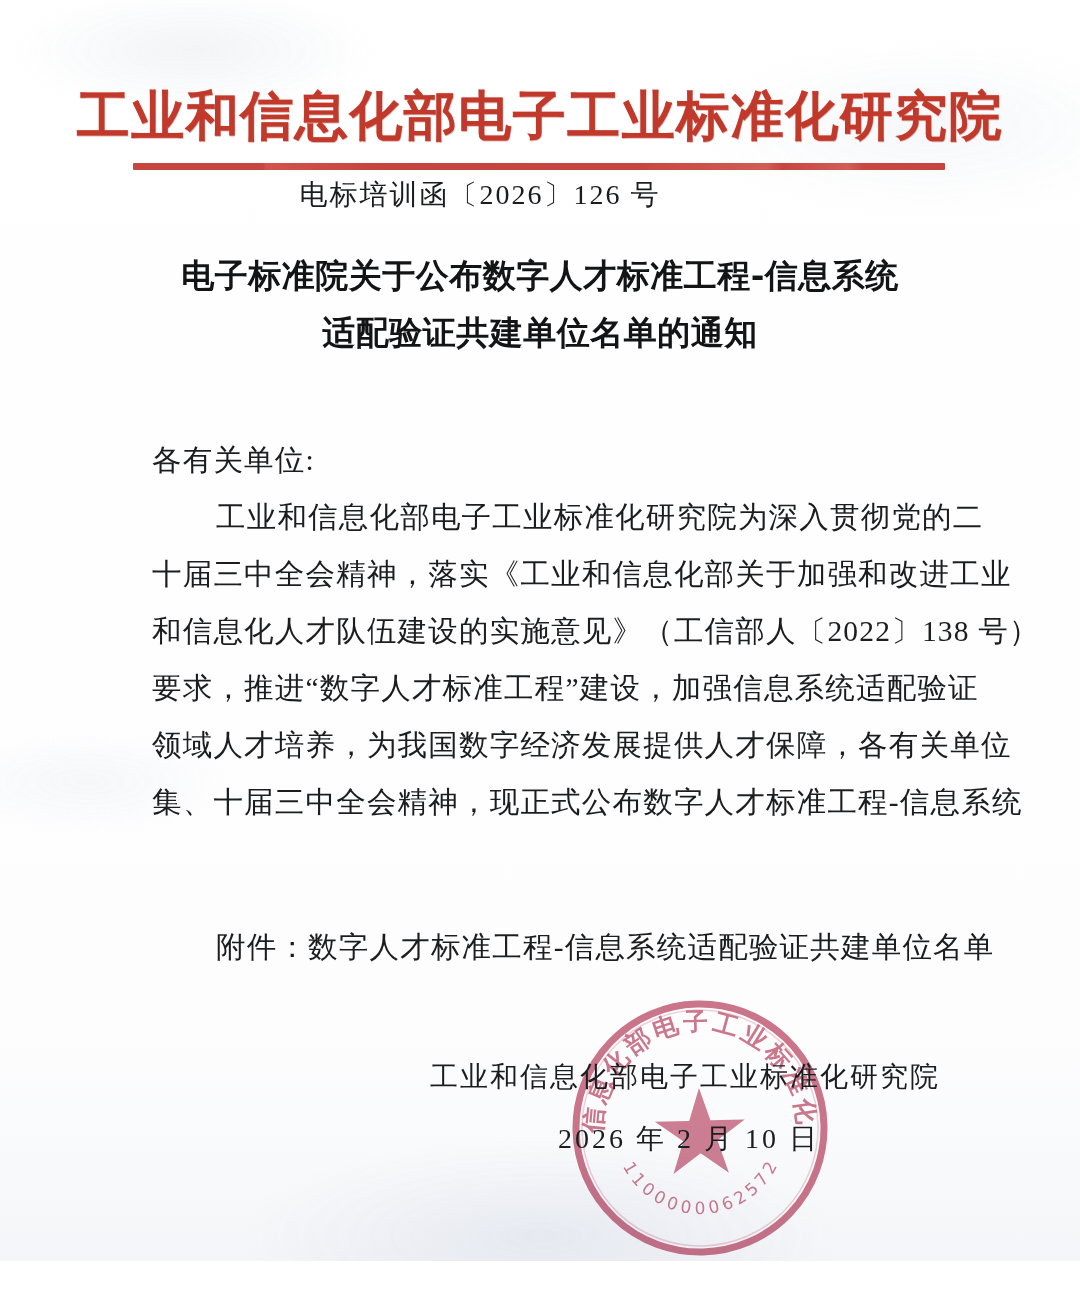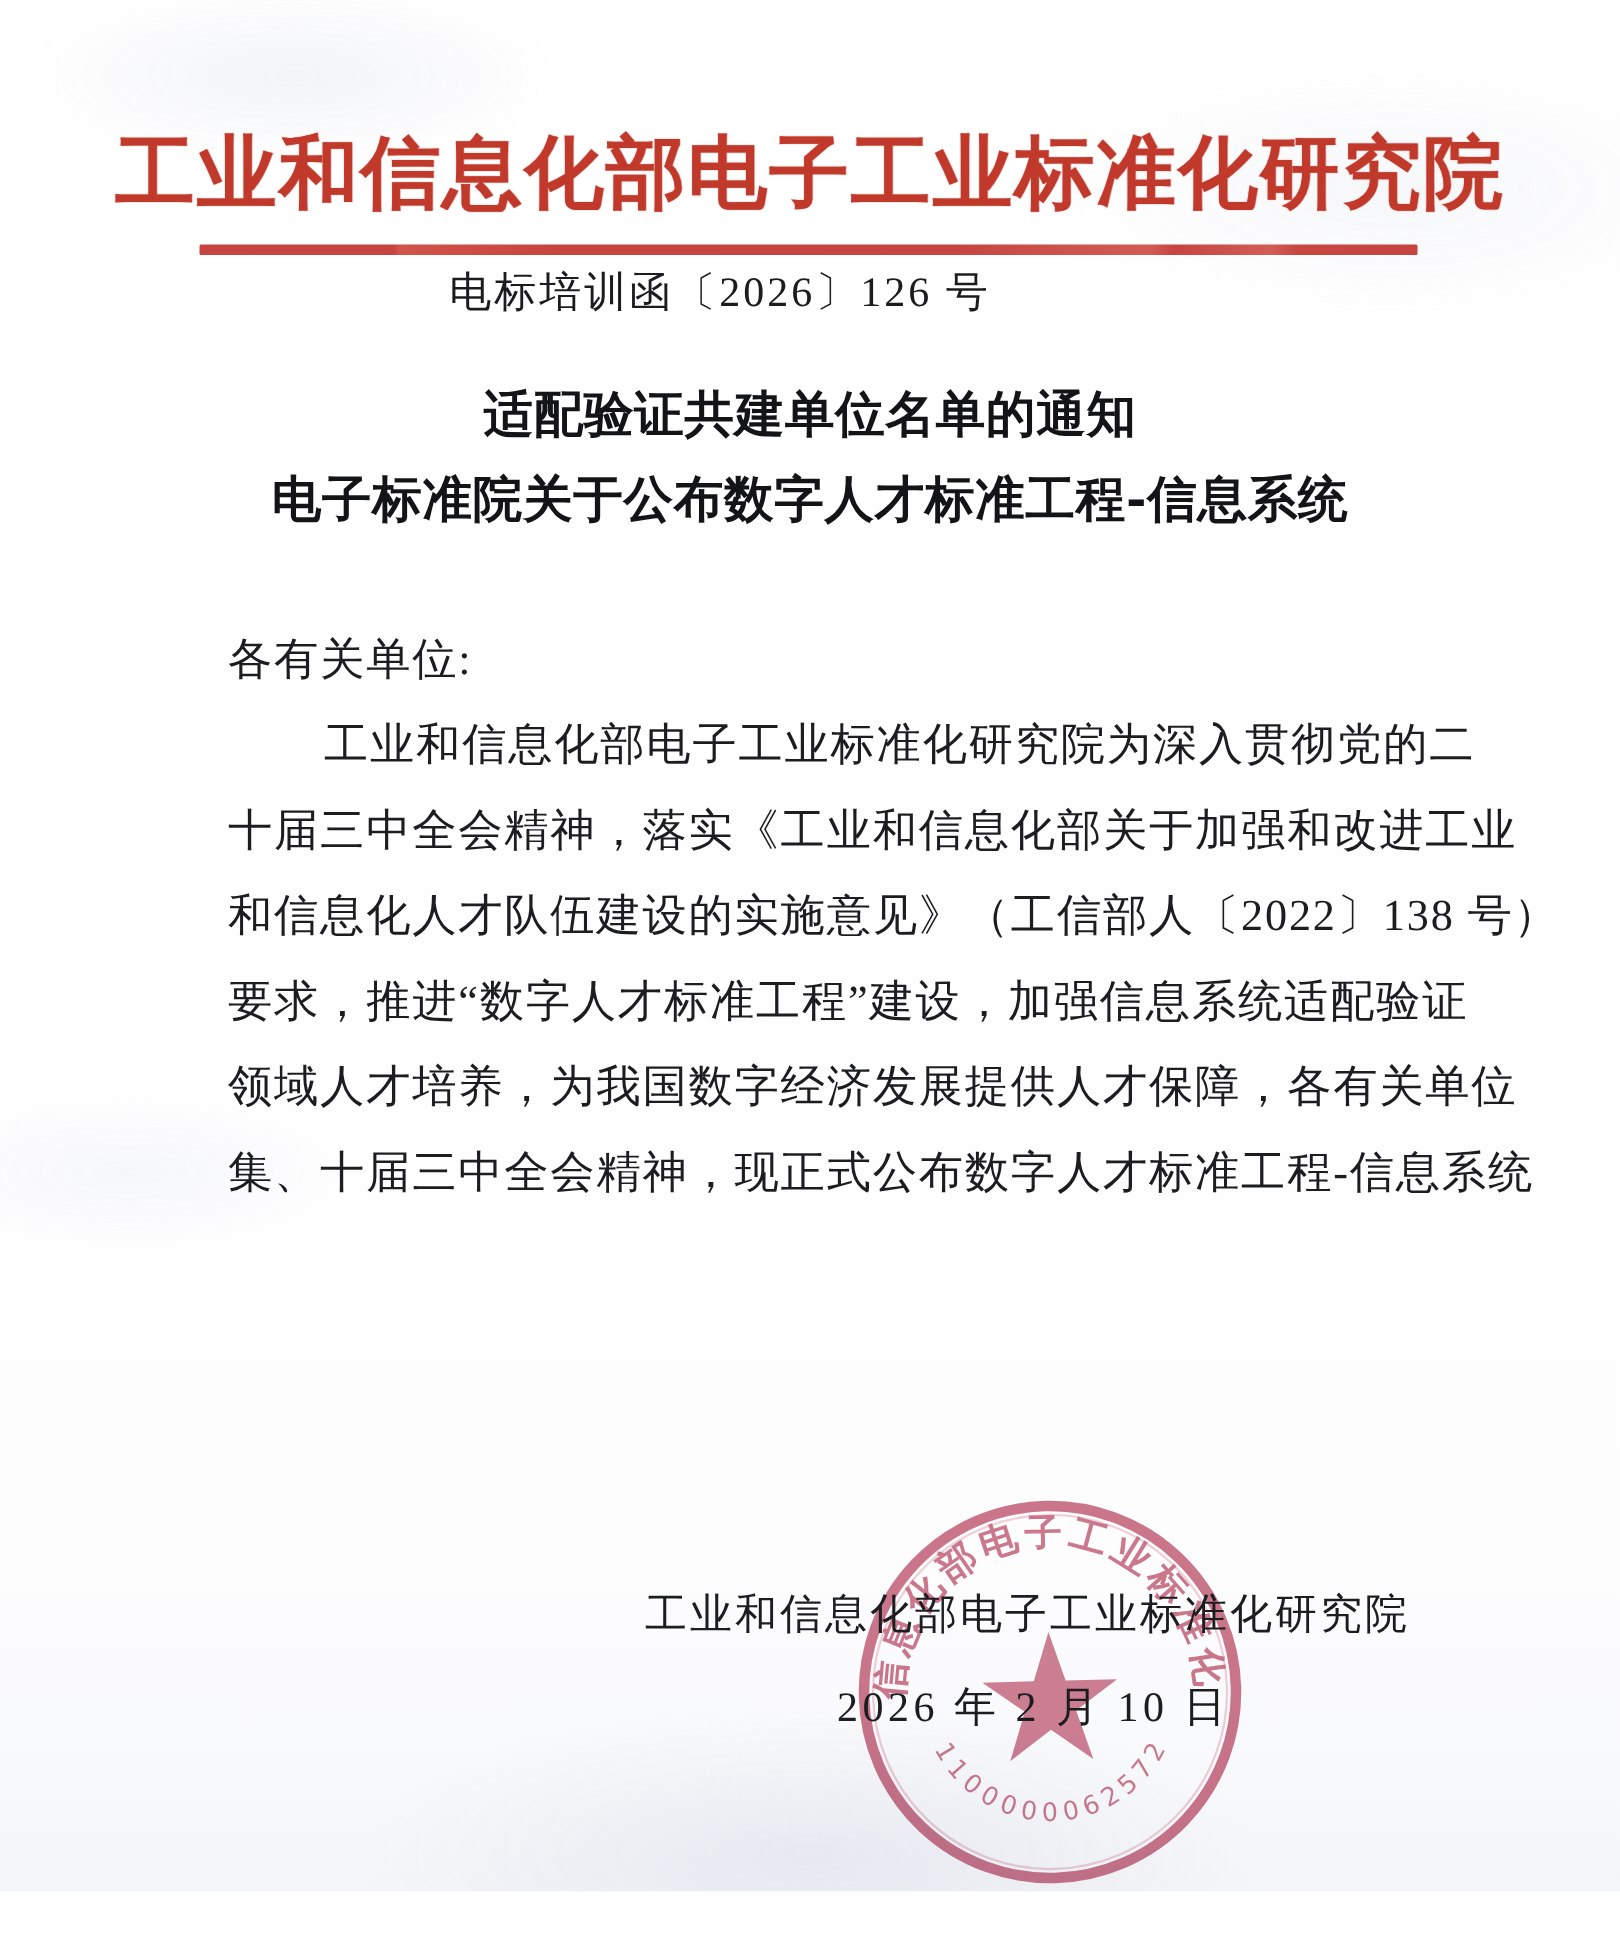--- a/index.html
+++ b/index.html
@@ -100,21 +100,21 @@
     font-size: 33px;
     line-height: 57px;
     letter-spacing: 0.5px;
     color: #121416;
   }
   .doc-title .line { display: block; white-space: nowrap; }
 
   
   .body-block {
     position: absolute;
-    top: 412px;
+    top: 432px;
     left: 152px;
     width: 800px;
     font-size: 29.5px;
     line-height: 57px;
     letter-spacing: 1.2px;
     color: #1b1d1f;
     font-family: Liberation Serif, serif;
   }
   .body-line { display: block; white-space: nowrap; }
   .body-line.indent { text-indent: 64px; }
@@ -172,34 +172,35 @@
   <div class="paper-grain"></div>
 
   <div class="letterhead">
     <div class="letterhead-title">工业和信息化部电子工业标准化研究院</div>
   </div>
   <div class="letterhead-rule"></div>
 
   <div class="doc-number">电标培训函〔2026〕126 号</div>
 
   <div class="doc-title">
+    <span class="line">电子标准院关于公布数字人才标准工程-信息系统</span>
     <span class="line">适配验证共建单位名单的通知</span>
-    <span class="line">电子标准院关于公布数字人才标准工程-信息系统</span>
   </div>
 
   <div class="body-block">
     <span class="body-line">各有关单位:</span>
     <span class="body-line indent">工业和信息化部电子工业标准化研究院为深入贯彻党的二</span>
     <span class="body-line">十届三中全会精神，落实《工业和信息化部关于加强和改进工业</span>
     <span class="body-line">和信息化人才队伍建设的实施意见》（工信部人〔2022〕138 号）</span>
     <span class="body-line">要求，推进“数字人才标准工程”建设，加强信息系统适配验证</span>
     <span class="body-line">领域人才培养，为我国数字经济发展提供人才保障，各有关单位</span>
     <span class="body-line">集、十届三中全会精神，现正式公布数字人才标准工程-信息系统</span>
   </div>
 
+  <div class="attachment">附件：数字人才标准工程-信息系统适配验证共建单位名单</div>
 
   <div class="seal">
     <svg viewBox="0 0 264 264" xmlns="http://www.w3.org/2000/svg" aria-hidden="true">
       <defs>
         <path id="arcTop" d="M 34 132 A 98 98 0 0 1 230 132"></path>
         <path id="arcBottom" d="M 46 132 A 86 86 0 0 0 218 132"></path>
       </defs>
 
       <circle cx="132" cy="132" r="124" fill="none" stroke="#c0556f" stroke-width="7" opacity="0.92"></circle>
       <circle cx="132" cy="132" r="118" fill="none" stroke="#cf6a82" stroke-width="1.5" opacity="0.35"></circle>

